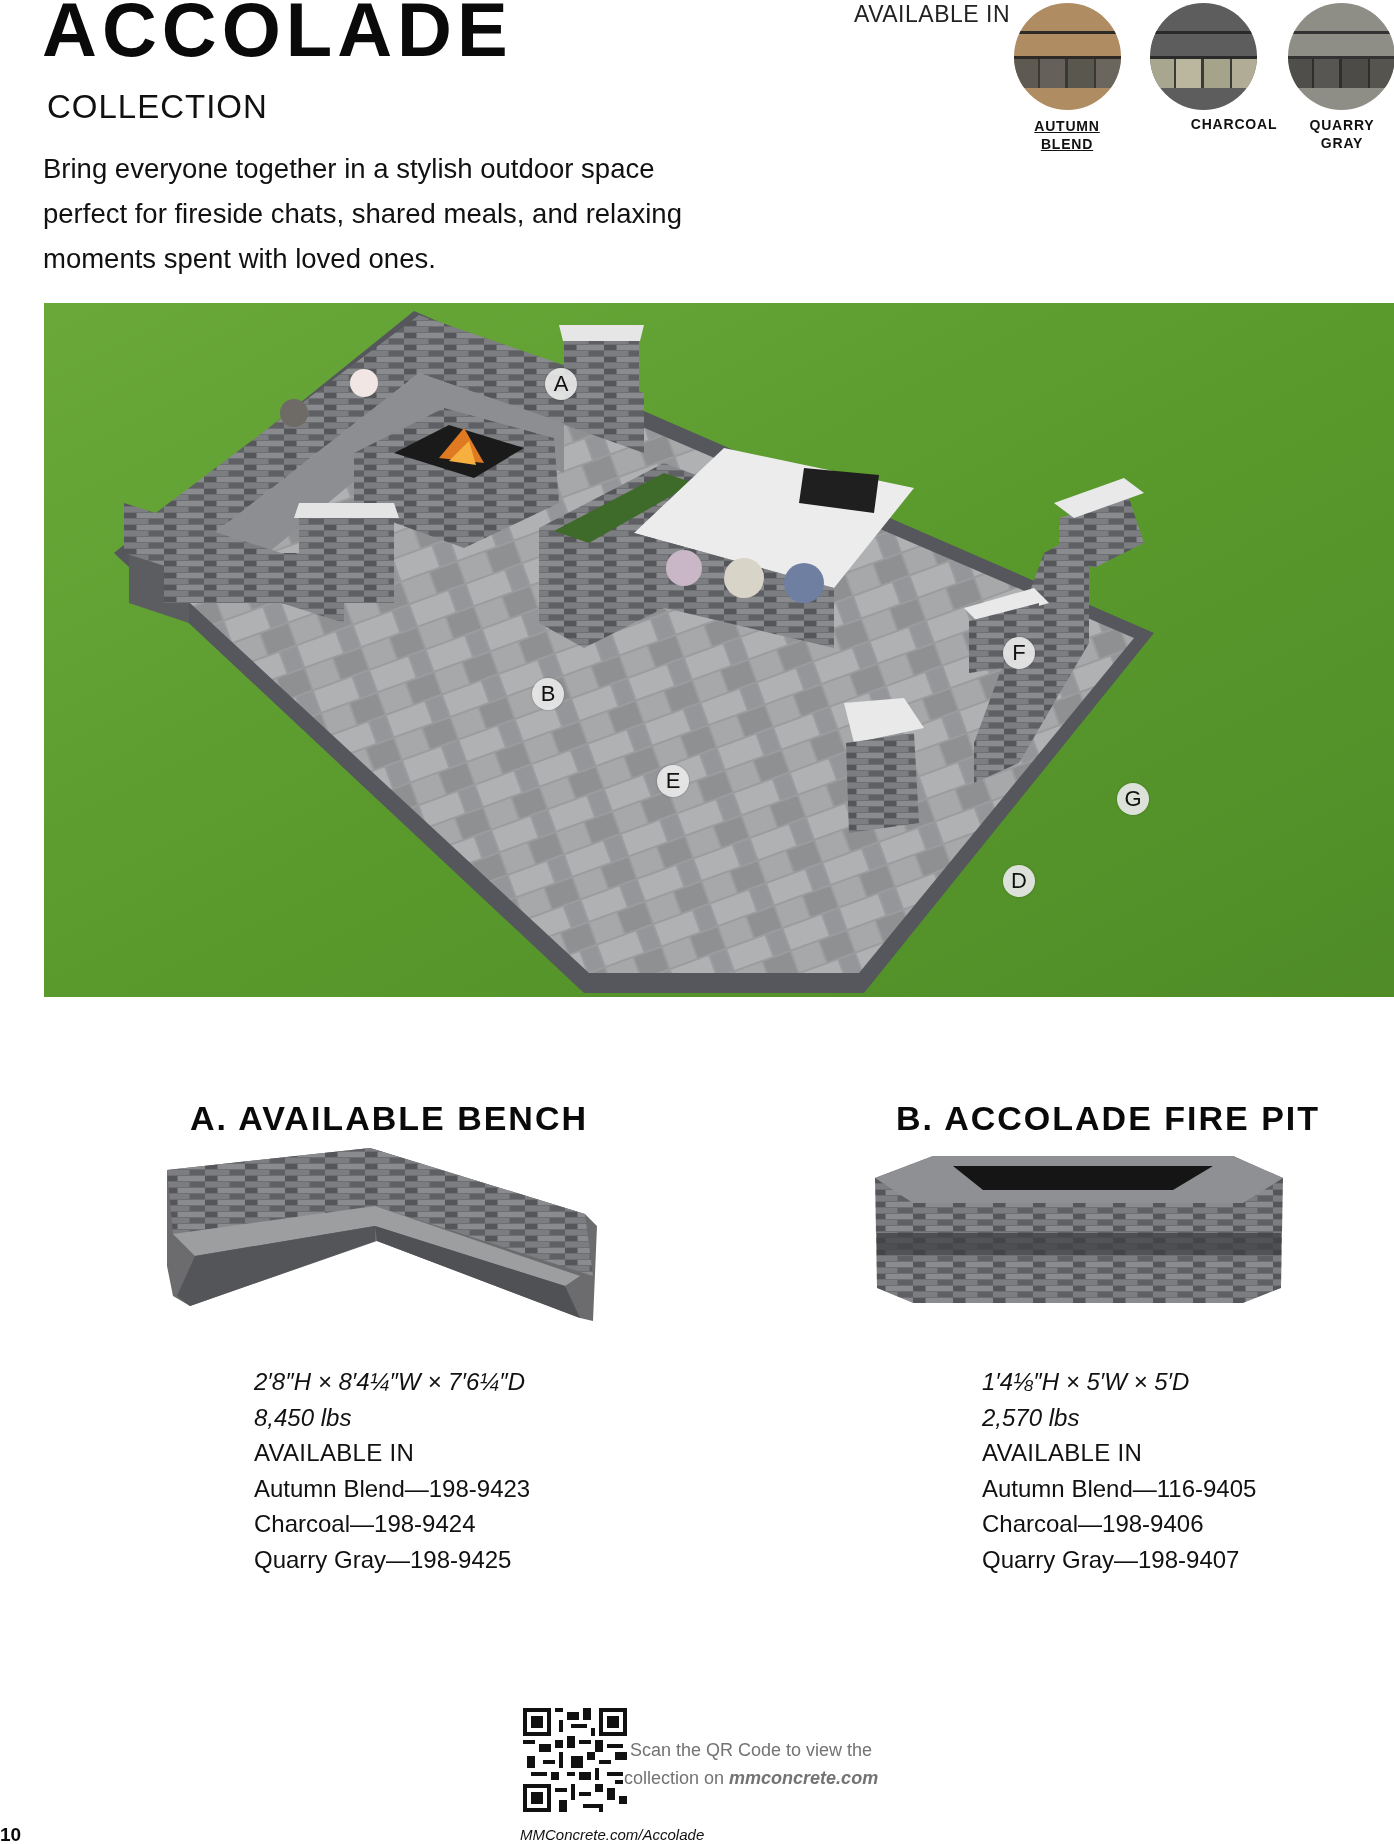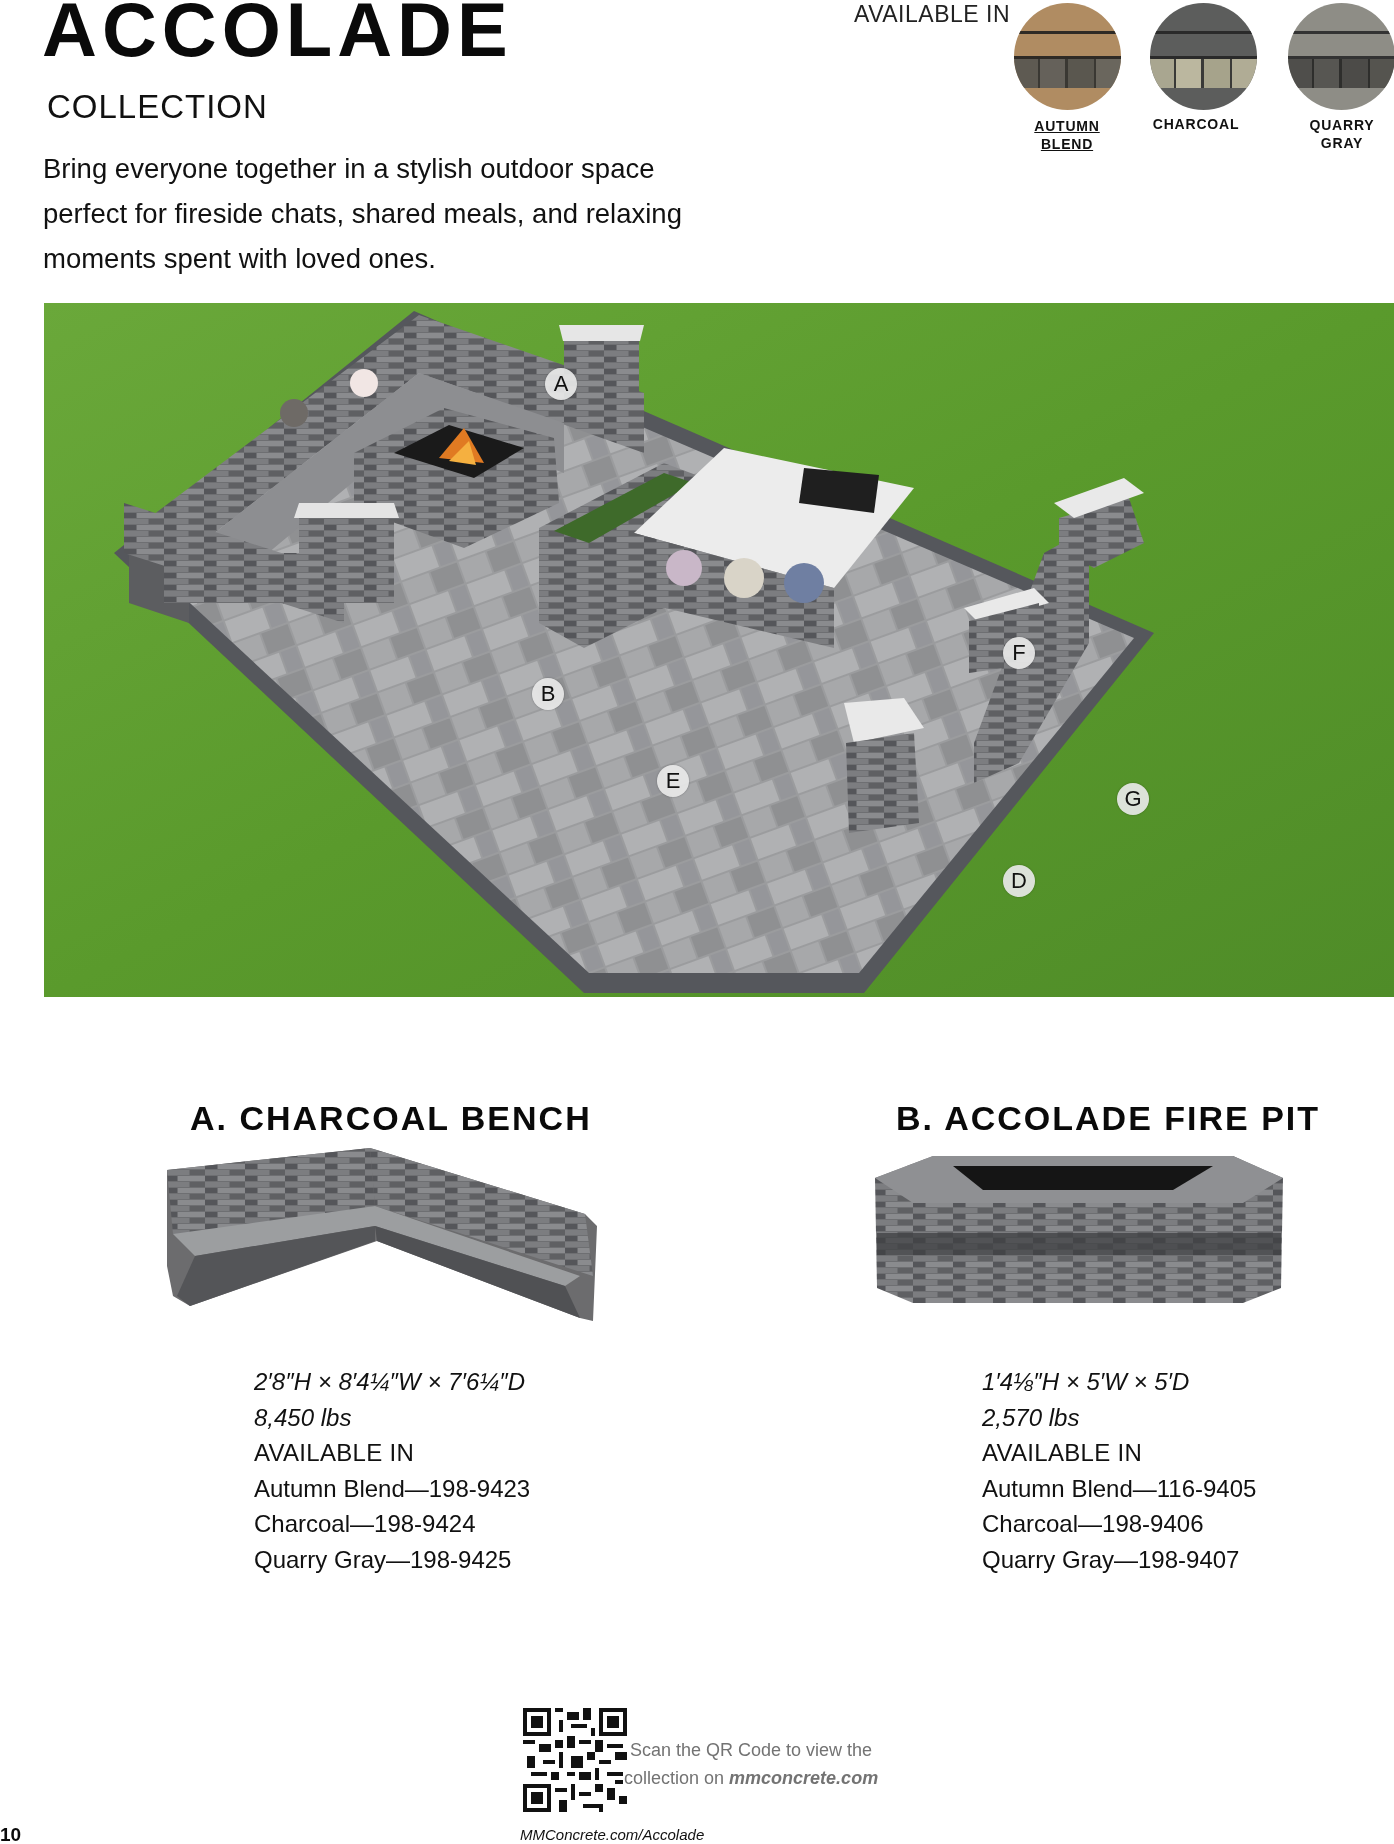--- a/index.html
+++ b/index.html
@@ -53,21 +53,21 @@
   <div class="band" style="top:0;height:100%;background:#8e8d86;"></div>
   <div class="band" style="top:28px;height:3px;background:#333;"></div>
   <div class="band" style="top:55px;height:30px;background:linear-gradient(90deg,#4f4e4b 0 22%,#2e2e2c 22% 24%,#575652 24% 48%,#2e2e2c 48% 50%,#4c4b48 50% 75%,#2e2e2c 75% 77%,#55544f 77%);"></div>
   <div class="band" style="top:53px;height:3px;background:#333;"></div>
 </div>
 
 <div class="swatch-label" style="left:997px;text-decoration:underline;">
   <div>AUTUMN</div>
   <div>BLEND</div>
 </div>
-<div class="swatch-label" style="left:1126px;top:115px;">
+<div class="swatch-label" style="left:1164px;top:115px;">
   <div>CHARCOAL</div>
 </div>
 <div class="swatch-label" style="left:1272px;top:116px;">
   <div>QUARRY</div>
   <div>GRAY</div>
 </div>
 
 <div class="abs photo">
   <svg width="1350" height="694" viewBox="0 0 1350 694">
     <defs>
@@ -139,21 +139,21 @@
     <polygon points="802,440 870,430 875,520 805,530" fill="url(#wall)"></polygon>
   </svg>
   <div class="marker" style="left:517px;top:81px;">A</div>
   <div class="marker" style="left:504px;top:391px;">B</div>
   <div class="marker" style="left:629px;top:478px;">E</div>
   <div class="marker" style="left:975px;top:350px;">F</div>
   <div class="marker" style="left:1089px;top:496px;">G</div>
   <div class="marker" style="left:975px;top:578px;">D</div>
 </div>
 
-<div class="abs prod-title" style="left:190px;">A. CHARCOAL BENCH</div>
+<div class="abs prod-title" style="left:190px;">A. AVAILABLE BENCH</div>
 <div class="prod-img" style="left:165px;top:1146px;width:432px;height:175px;">
   <svg width="432" height="175" viewBox="0 0 432 175">
     <polygon points="2,24 205,2 212,4 420,68 432,80 428,175 415,172 212,95 25,160 8,150 2,120" fill="#6c6c6e"></polygon>
     <polygon points="2,24 205,2 210,60 25,90 8,88" fill="url(#wall)"></polygon>
     <polygon points="205,2 420,68 428,130 210,60" fill="url(#wall)"></polygon>
     <polygon points="8,88 210,60 415,130 400,140 210,80 30,110" fill="#9c9ea0"></polygon>
     <polygon points="30,110 210,80 210,95 25,160 12,150" fill="#545558"></polygon>
     <polygon points="210,80 400,140 415,172 212,95" fill="#505154"></polygon>
   </svg>
 </div>

